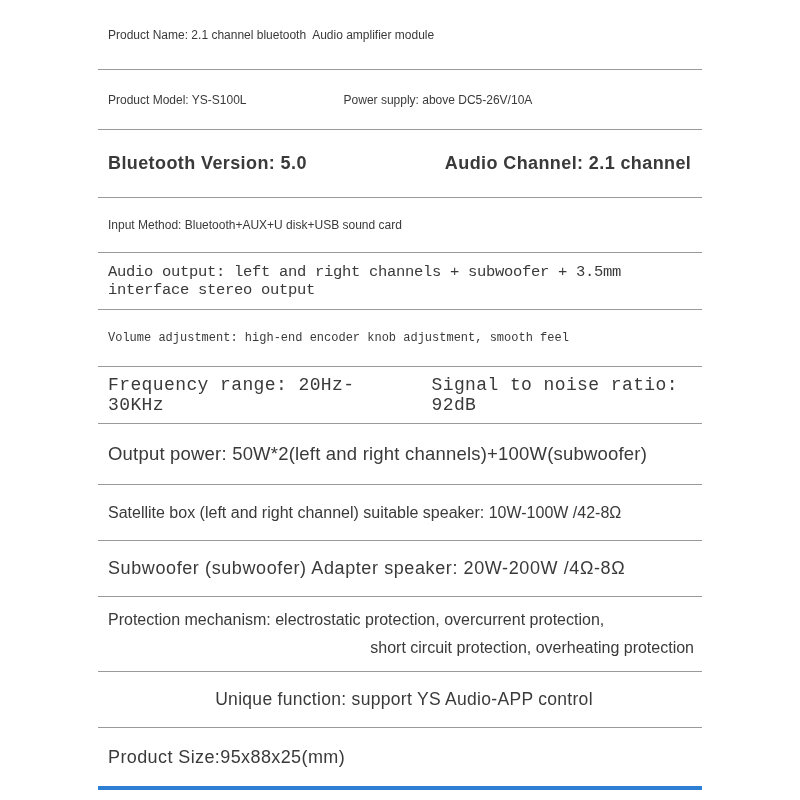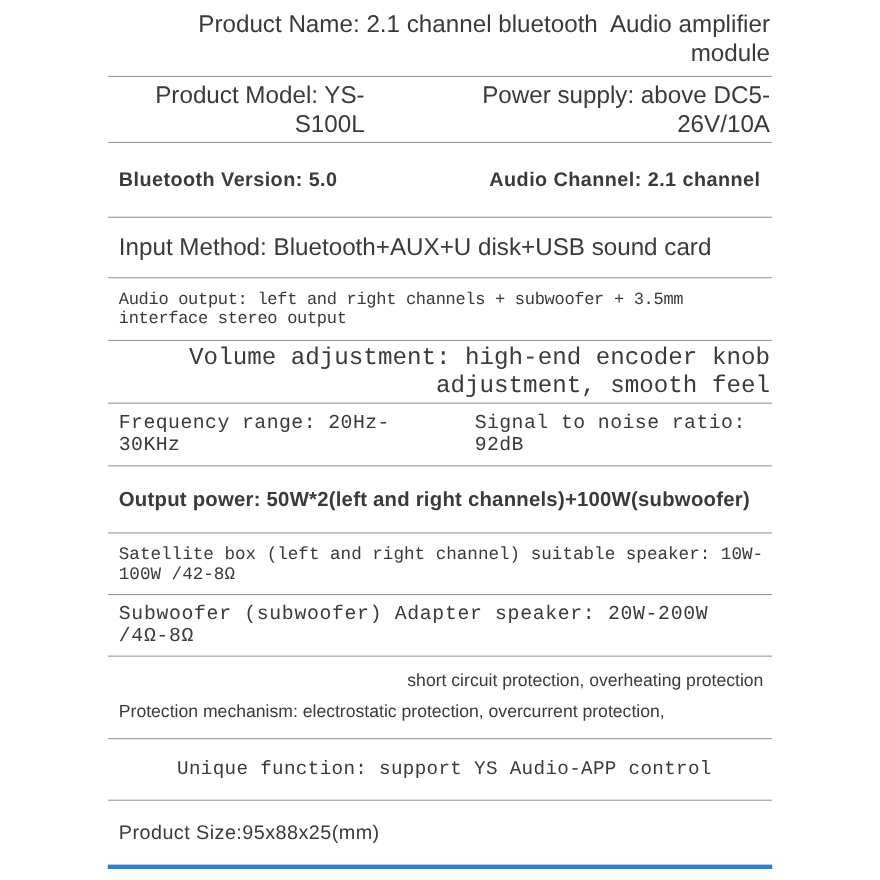--- a/index.html
+++ b/index.html
@@ -14,31 +14,31 @@
   }
   .sheet { width: 604px; margin-left: 98px; }
   .row {
     display: flex;
     align-items: center;
     border-bottom: 1px solid #9a9a9a;
     padding-left: 10px;
     padding-right: 2px;
   }
   .cell { white-space: pre-wrap; }
-  .h70 { height: 70px; } .h68 { height: 68px; } .h61 { height: 61px; font-weight: bold; }
+  .h70 { height: 70px; } .h68 { height: 68px; } .h61 { height: 61px; }
   .h60 { height: 60px; } .h58 { height: 58px; } .h57 { height: 57px; font-family: Liberation Mono, monospace; }
-  .h56 { height: 56px; font-family: Liberation Mono, monospace; } .h55 { height: 55px; } .h75 { height: 75px; }
-  .fs17  { font-size: 22px; text-align: right; }
+  .h56 { height: 56px; } .h55 { height: 55px; } .h75 { height: 75px; }
+  .fs17  { font-size: 12px; }
   .fs17b { font-size: 17.5px; letter-spacing: .3px; justify-content: center; }
   .fs18  { font-size: 18px;   letter-spacing: .4px; }
   .fs18b { font-size: 18px;   letter-spacing: .6px; }
   .fs19  { font-size: 18.5px; letter-spacing: .2px; }
   .fs16  { font-size: 16px; }
   .fs15c { font-size: 15.5px; letter-spacing: -.3px; }
-  .g120 { gap: 64px; } .g138 { gap: 138px; font-weight: bold; } .g55 { gap: 55px; } .g73 { gap: 73px; }
+  .g120 { gap: 97px; } .g138 { gap: 138px; font-weight: bold; } .g55 { gap: 55px; } .g73 { gap: 73px; }
   .multiline {
     flex-direction: column;
     justify-content: center;
     align-items: stretch;
     padding-right: 8px;
     line-height: 28px;
   }
   .multiline .line2 { text-align: right; }
   .no-border { border-bottom: none; text-align: right; }
   .accent-bar { height: 4px; width: 100%; background: #2c7fd2; }
@@ -85,22 +85,22 @@
 
   <div class="row h56 fs16">
       <span class="cell">Satellite box (left and right channel) suitable speaker: 10W-100W /42-8Ω</span>
     </div>
 
   <div class="row h56 fs18b">
       <span class="cell">Subwoofer (subwoofer) Adapter speaker: 20W-200W /4Ω-8Ω</span>
     </div>
 
   <div class="row h75 fs16 multiline">
+      <span class="cell line1">Protection mechanism: electrostatic protection, overcurrent protection,</span>
       <span class="cell line2">short circuit protection, overheating protection</span>
-      <span class="cell line1">Protection mechanism: electrostatic protection, overcurrent protection,</span>
     </div>
 
   <div class="row h56 fs17b">
       <span class="cell">Unique function: support YS Audio-APP control</span>
     </div>
 
   <div class="row h58 fs18 g73 no-border">
       <span class="cell">Product Size:95x88x25(mm)</span>
     </div>
 

